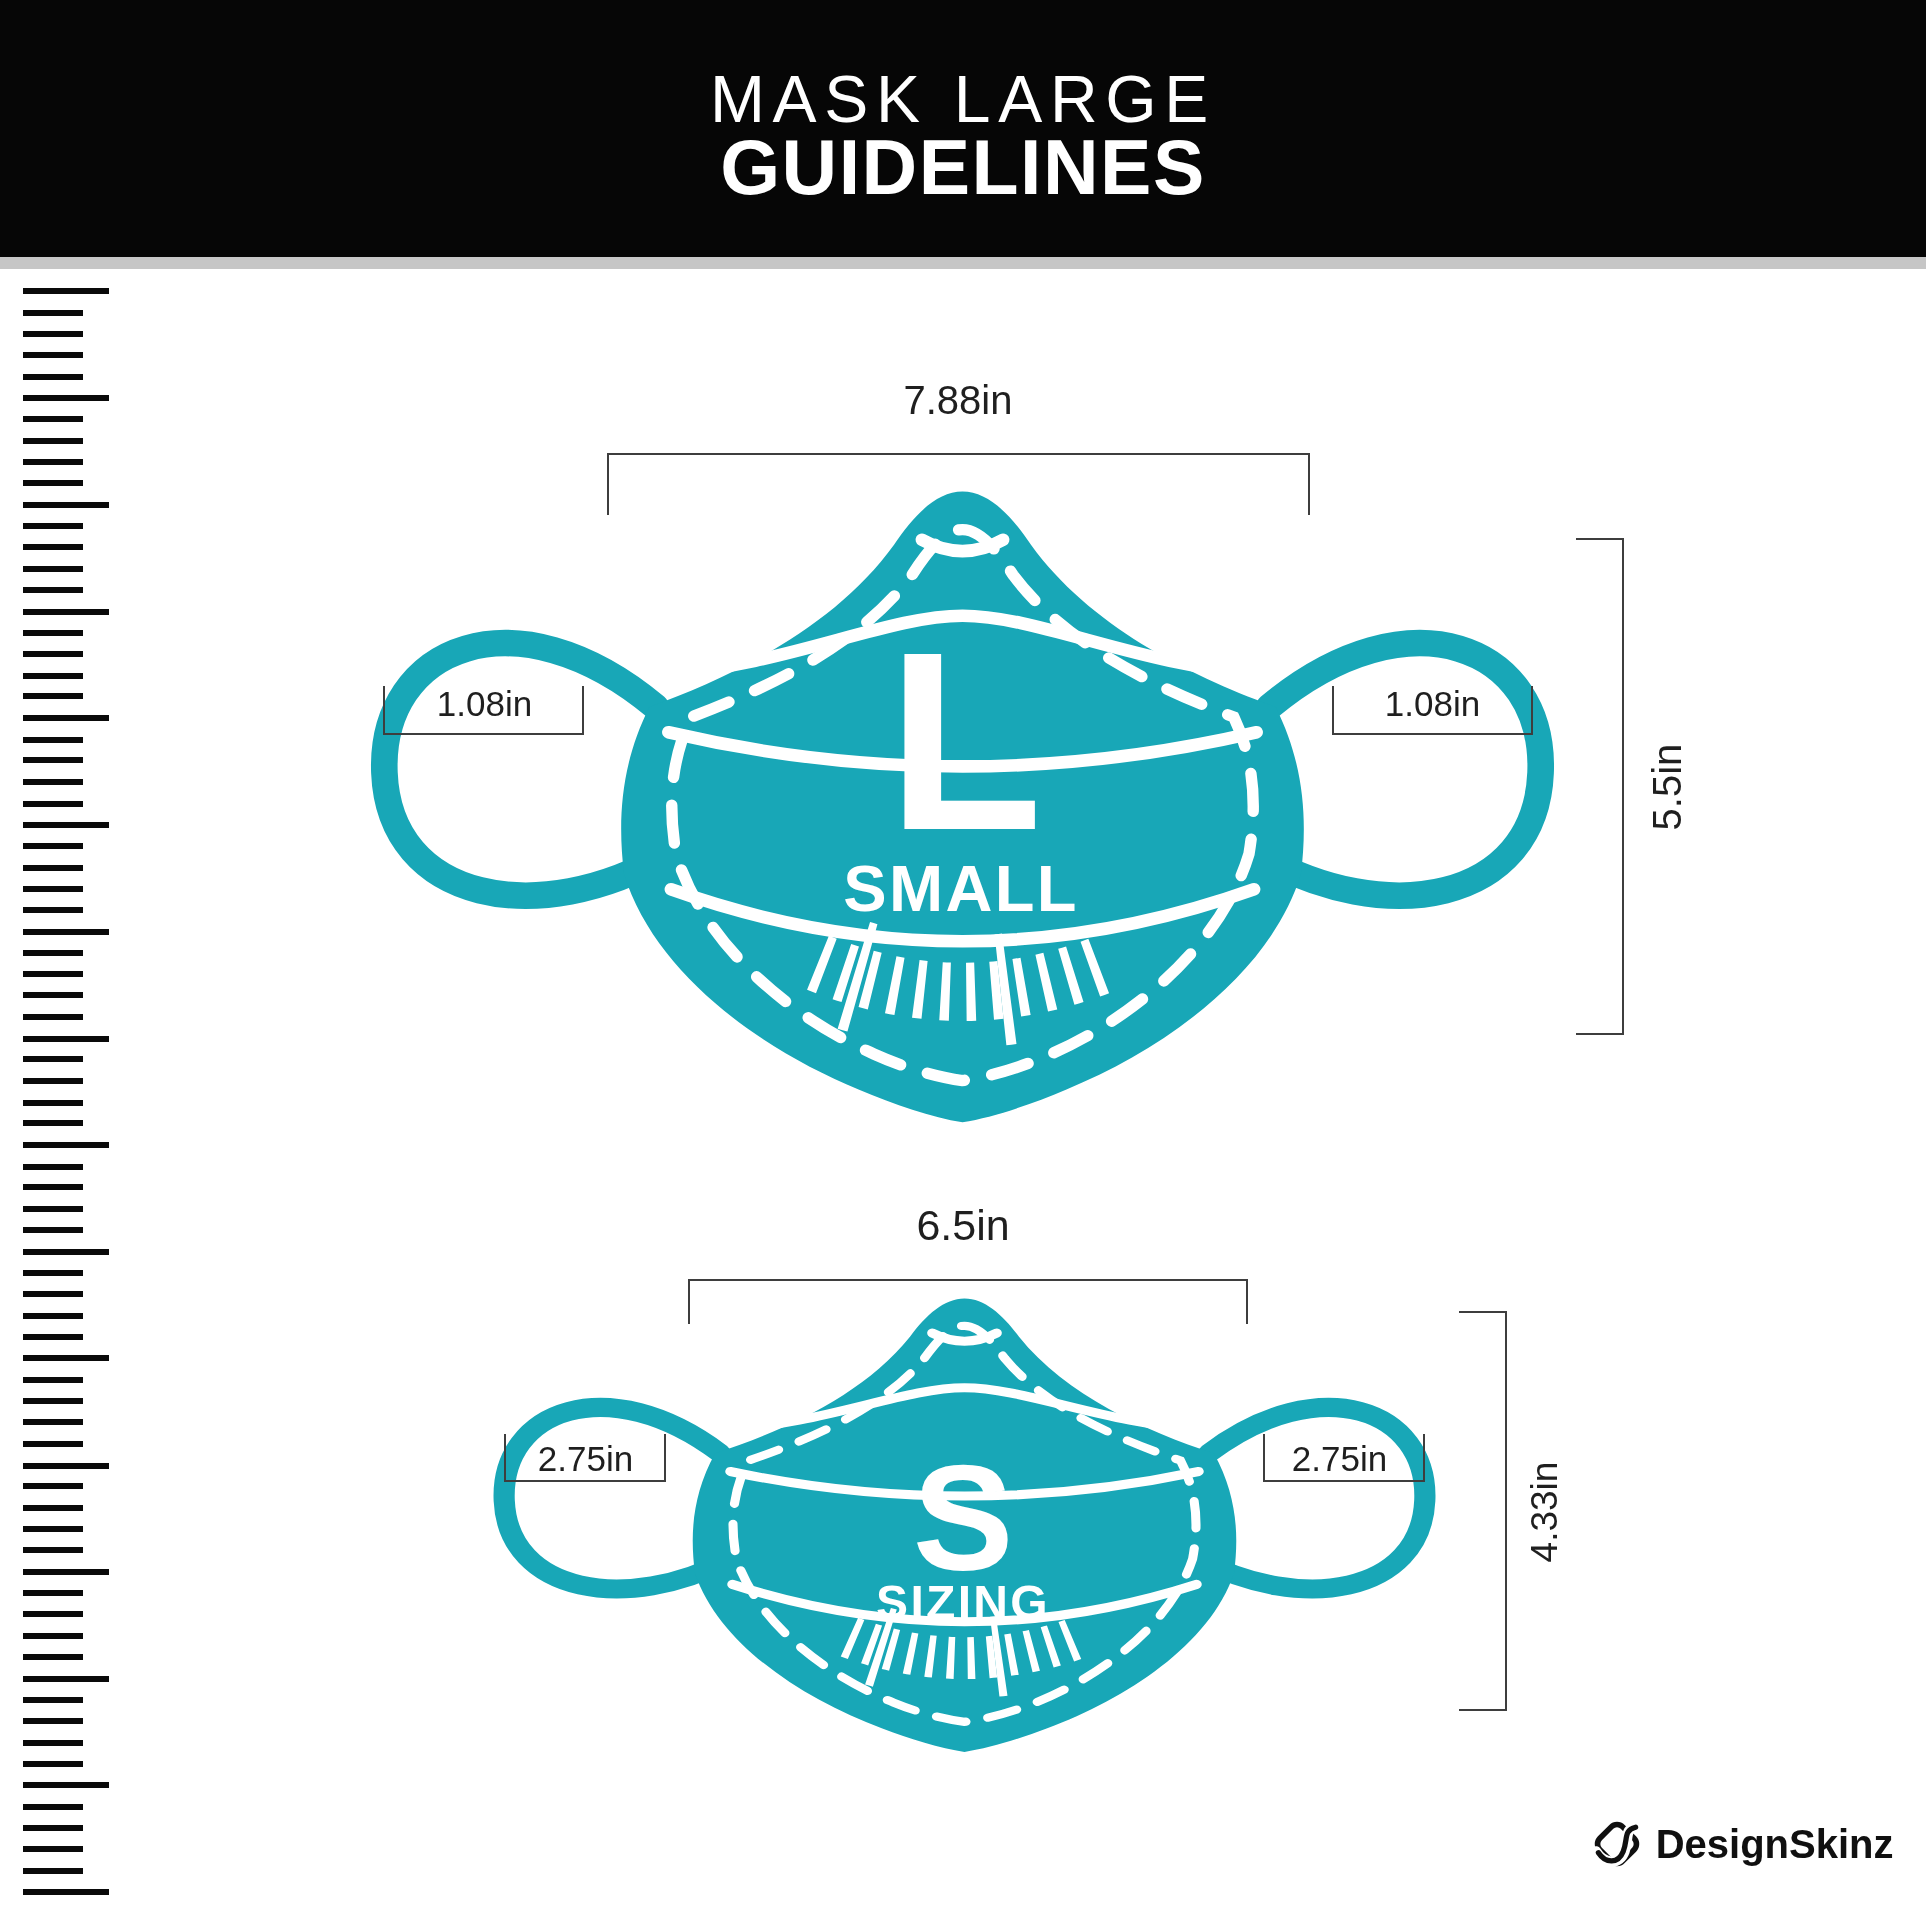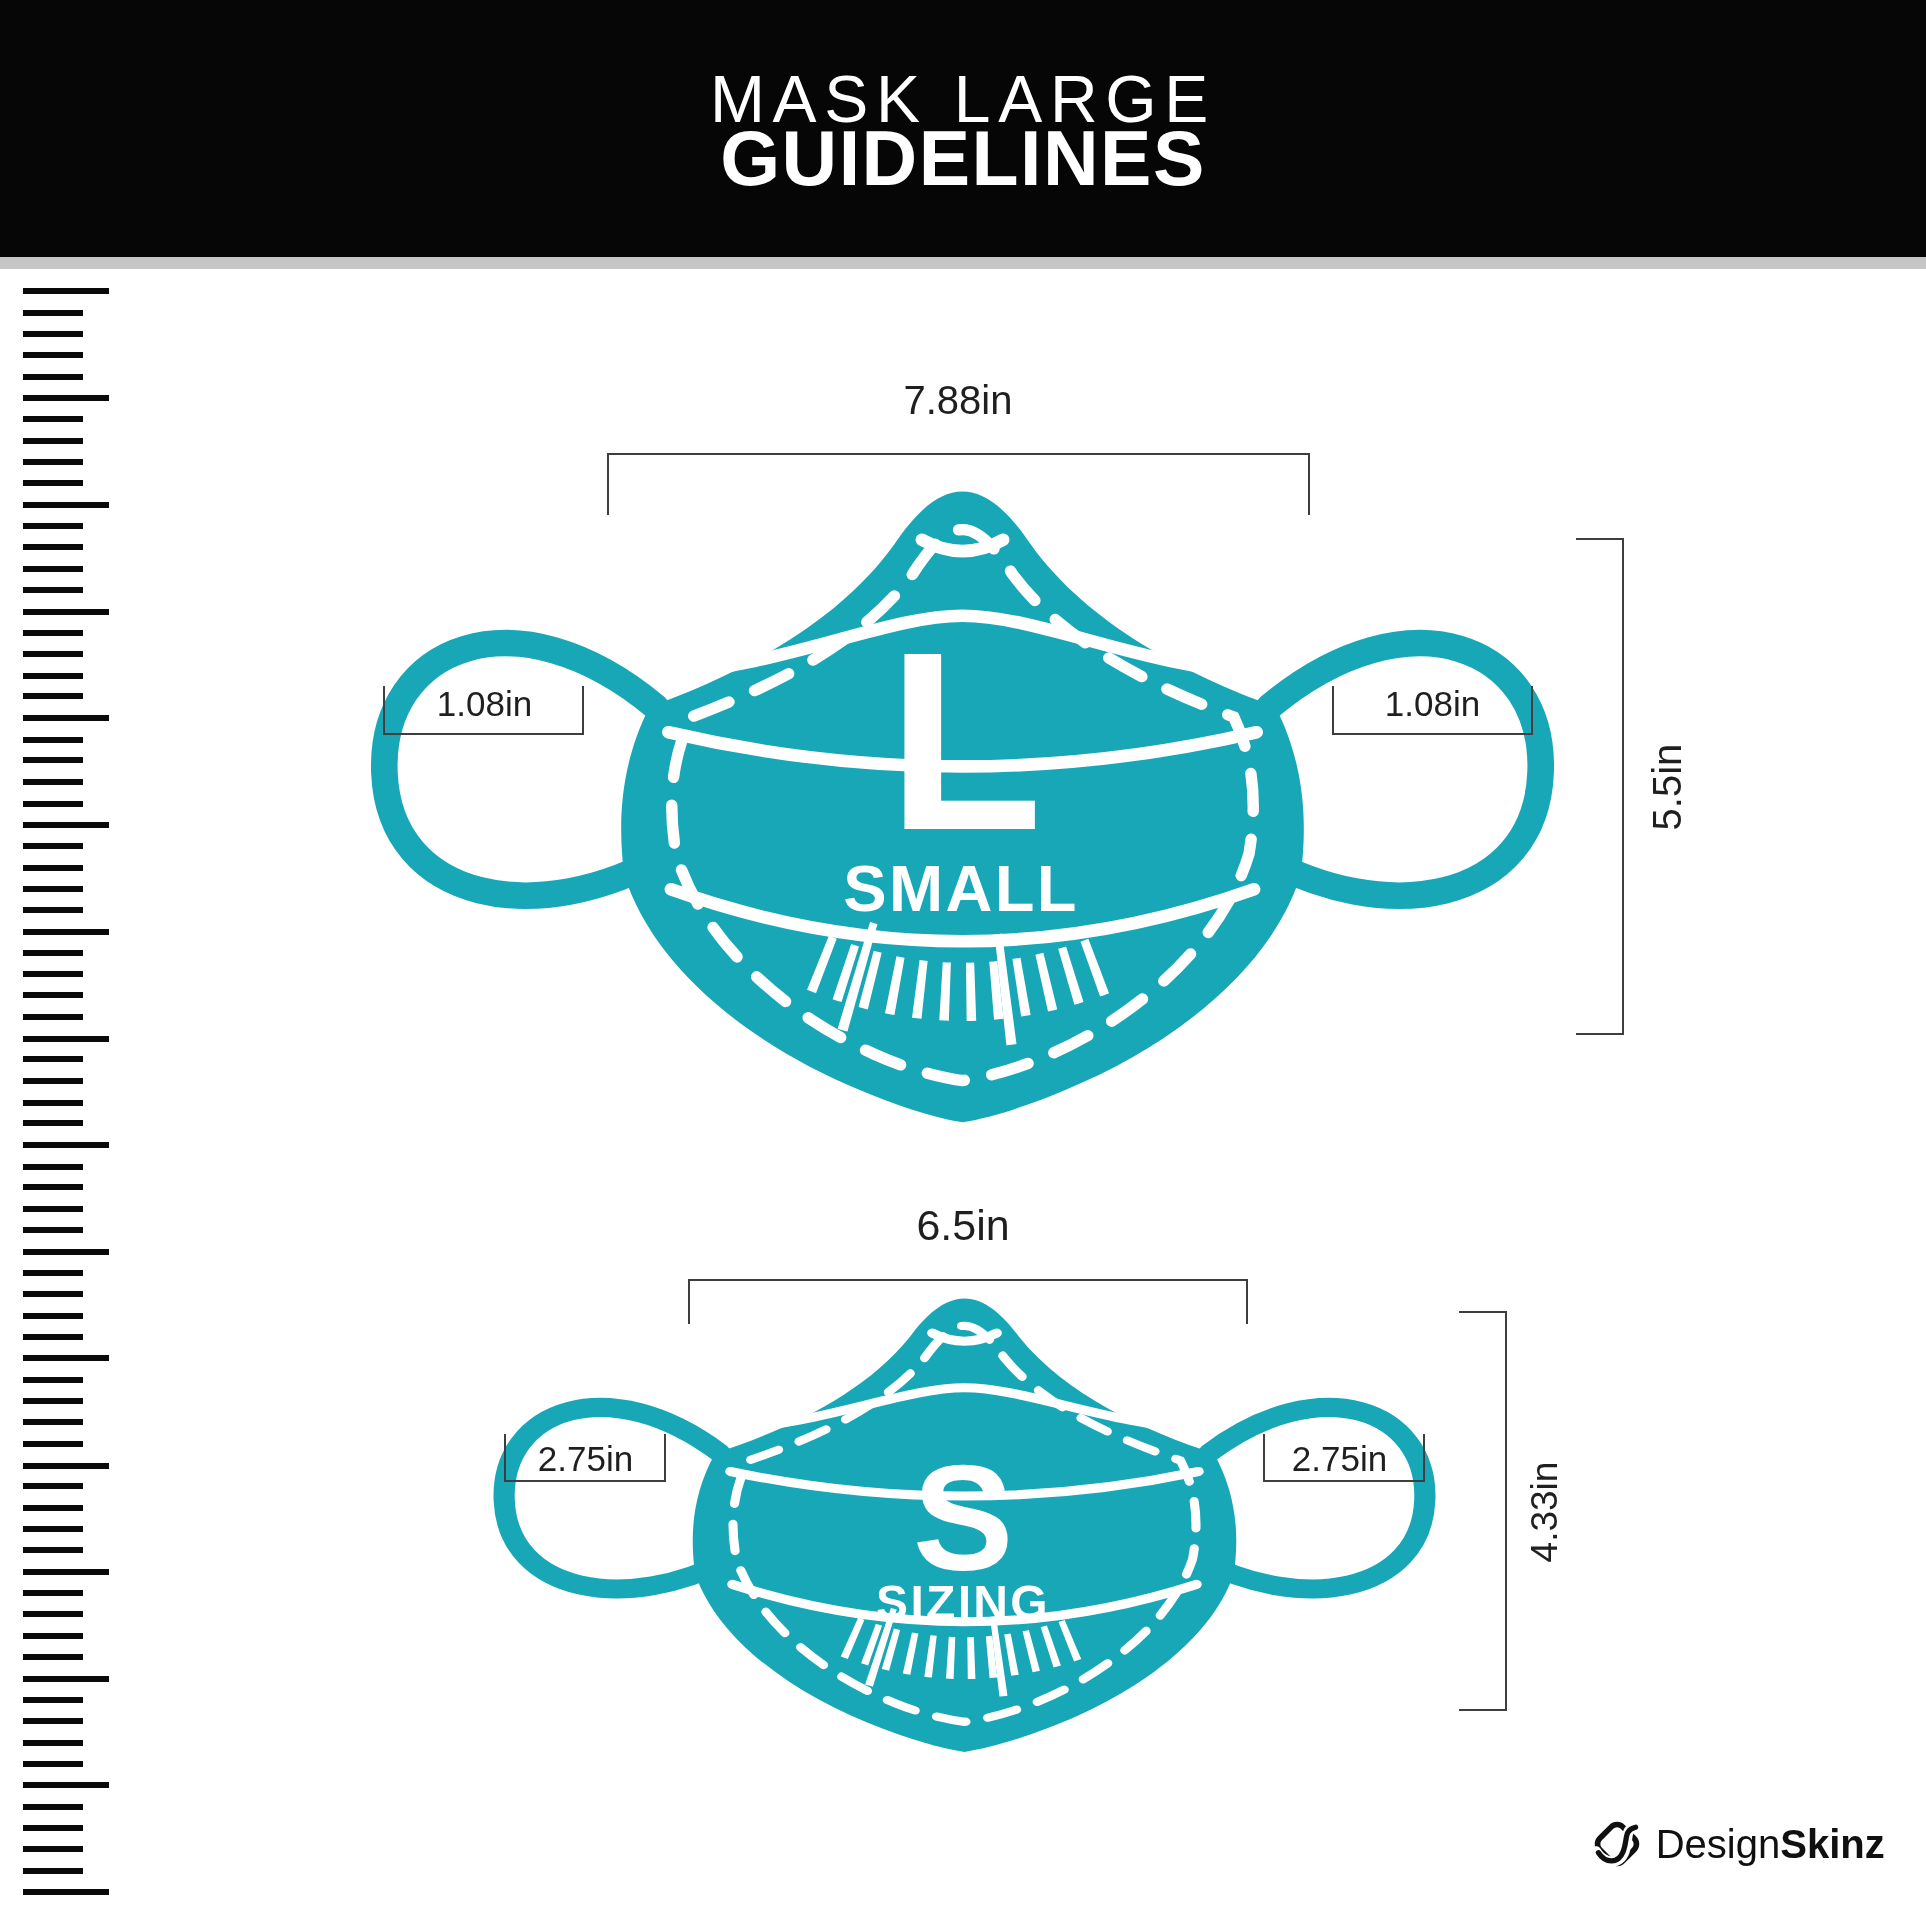--- a/index.html
+++ b/index.html
@@ -28,21 +28,21 @@
   .header-divider{
     position:absolute;left:0;top:257px;width:1926px;height:12.3px;
     background:var(--divider);
   }
   .title-line1{
     position:absolute;left:0;top:65px;width:1926px;height:68px;
     color:var(--white);font-size:66px;font-weight:400;letter-spacing:7.7px;
     text-align:center;line-height:68px;
   }
   .title-line2{
-    position:absolute;left:0;top:118px;width:1926px;height:80px;
+    position:absolute;left:0;top:127px;width:1926px;height:80px;
     color:var(--white);font-size:77px;font-weight:800;letter-spacing:1.5px;
     text-align:center;line-height:80px;
   }
   
   .ruler{position:absolute;left:0;top:0;}
   .ruler .tick{position:absolute;background:var(--ruler);}
   
   .dim-label{
     position:absolute;color:var(--dim-text);text-align:center;
     font-weight:400;
@@ -72,21 +72,21 @@
   .stitch{fill:none;stroke:#fff;stroke-width:9;stroke-linecap:round;stroke-dasharray:30 22;}
   .pline{fill:none;stroke:#fff;stroke-width:10;stroke-linecap:round;}
   .fan-short{fill:none;stroke:#fff;stroke-width:46;stroke-dasharray:7 13;}
   .fan-long{fill:none;stroke:#fff;stroke-width:88;stroke-dasharray:7 110;stroke-dashoffset:-30;}
   
   .brand{
     position:absolute;left:1586px;top:1811px;height:66px;
     display:flex;align-items:center;gap:7.7px;color:var(--logo);
   }
   .brand-text{font-size:40px;white-space:nowrap;}
-  .brand-text .regular{font-weight:400;margin-top:44px;}
+  .brand-text .regular{font-weight:700;margin-top:44px;}
   .brand-text .bold{font-weight:800;}
   .logo-mark{width:62px;height:62px;}
 </style>
 </head>
 <body>
 
 <svg width="0" height="0" style="position:absolute" aria-hidden="true">
   <defs>
     <g id="mask-sym">
       <path class="ear" d="M238,176 C128,84 20,128 24,228 C28,330 146,352 248,292"></path>

